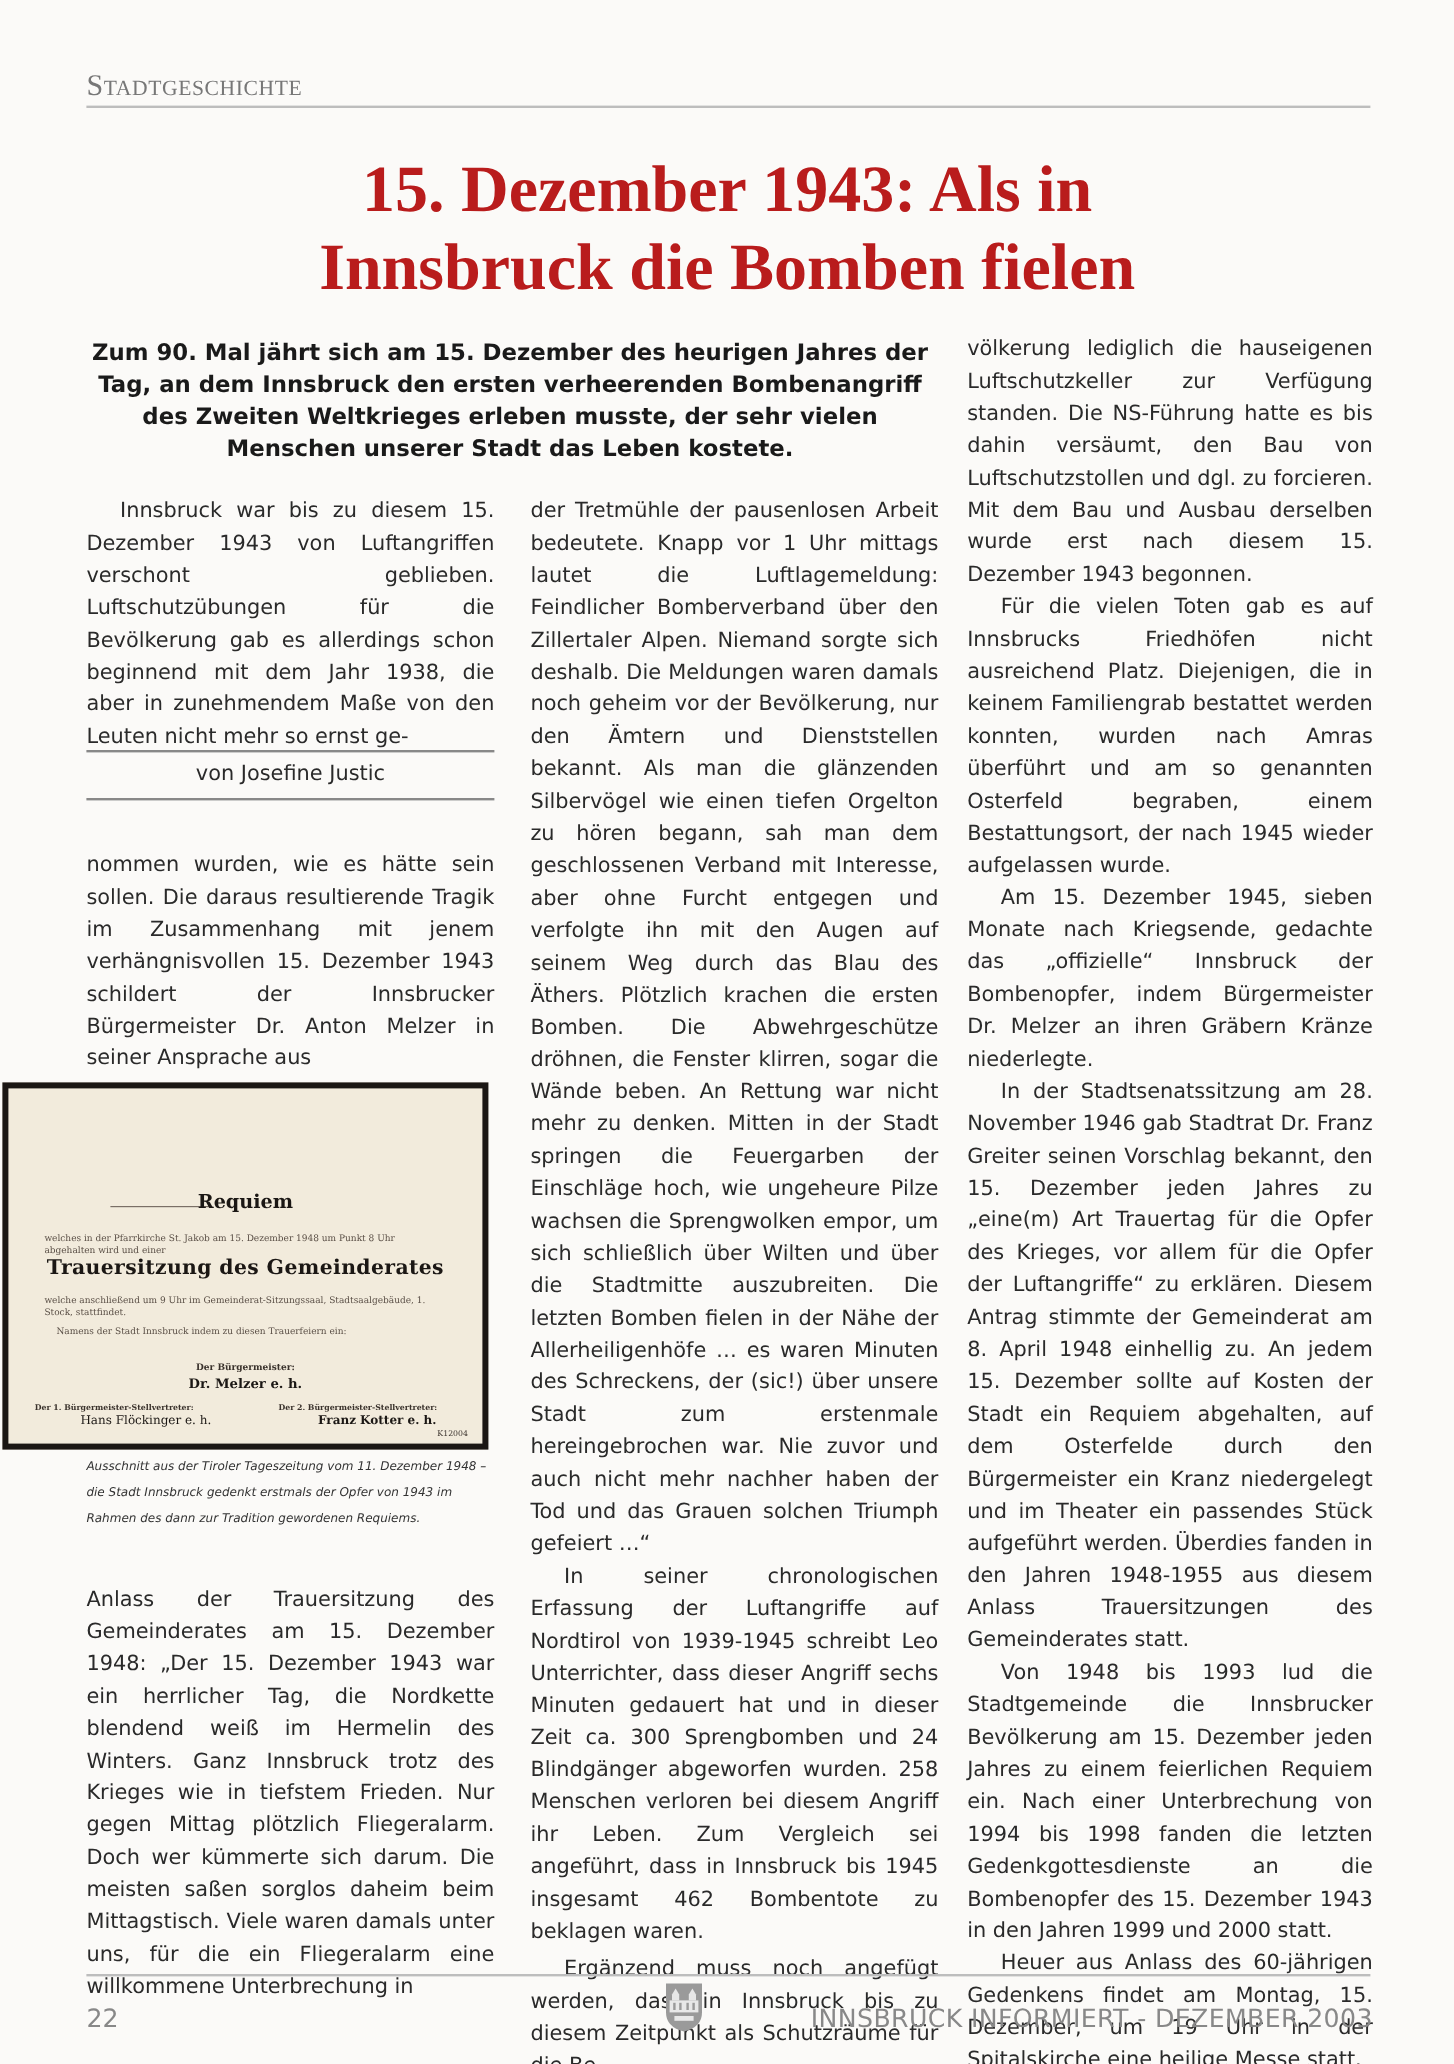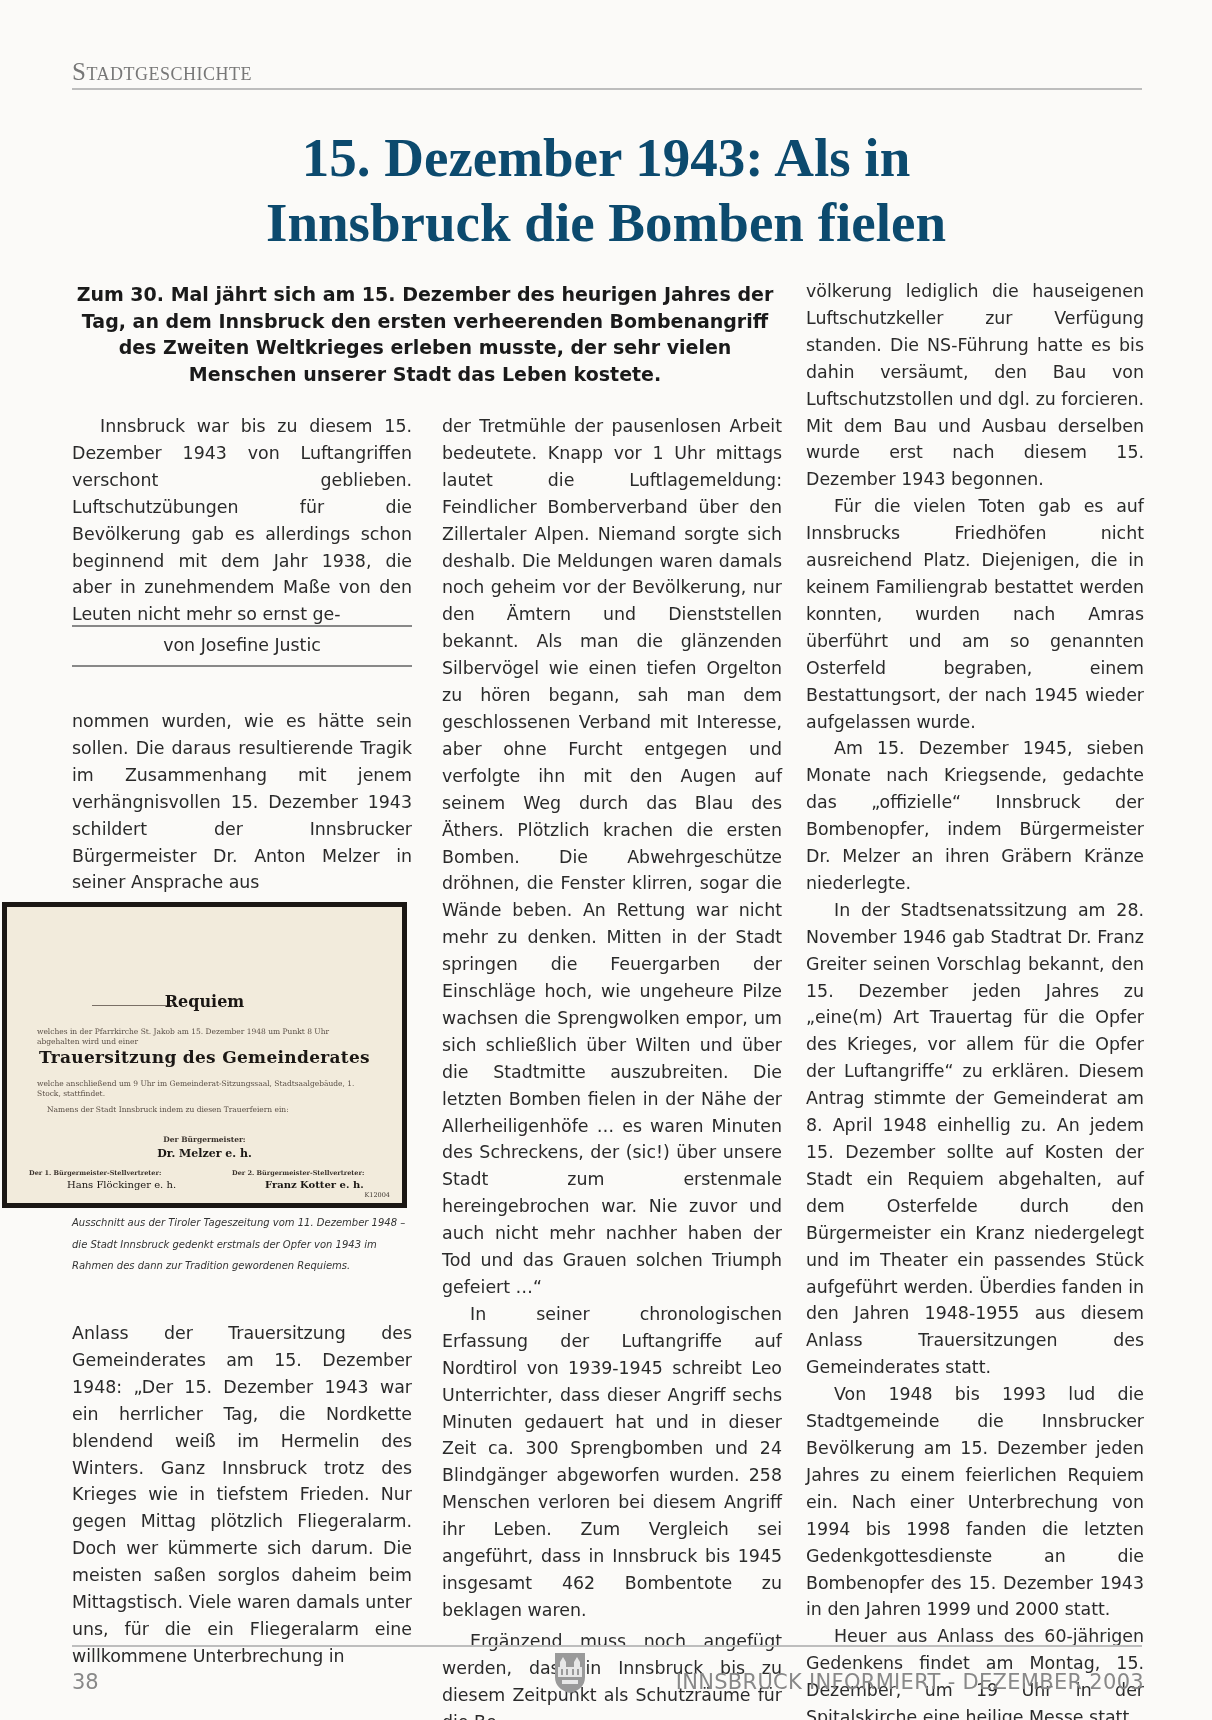--- a/index.html
+++ b/index.html
@@ -13,21 +13,21 @@
     position: absolute; left: 72px; top: 58px;
     font-family: "Liberation Serif", serif;
     font-size: 25px; color: #777; letter-spacing: 0.5px;
     font-variant: small-caps;
   }
   .rule { position: absolute; height: 2px; background: #bdbdbd; }
   .title {
     position: absolute; left: 60px; width: 1092px; top: 125px;
     text-align: center;
     font-family: "Liberation Serif", serif; font-weight: bold;
-    font-size: 55px; line-height: 65px; color: #0c4a6e;
+    font-size: 55px; line-height: 65px; color: #b91c1c;
     margin: 0;
   }
   .lead {
     position: absolute; left: 70px; width: 710px; top: 281px;
     text-align: center; font-weight: bold;
     font-size: 19px; line-height: 26.5px; color: #1a1a1a;
     margin: 0;
   }
   .col {
     position: absolute; font-size: 17.4px; line-height: 26.9px;
@@ -72,21 +72,21 @@
 <body>
 
 <div class="section-label">Stadtgeschichte</div>
 <div class="rule" style="left:72px; top:88px; width:1070px;"></div>
 
 <h1 class="title">
   <span>15. Dezember 1943: Als in</span><br>
   <span>Innsbruck die Bomben fielen</span>
 </h1>
 
-<p class="lead">Zum 30. Mal jährt sich am 15. Dezember des heurigen Jahres der Tag, an dem Innsbruck den ersten verheerenden Bombenangriff des Zweiten Weltkrieges erleben musste, der sehr vielen Menschen unserer Stadt das Leben kostete.</p>
+<p class="lead">Zum 90. Mal jährt sich am 15. Dezember des heurigen Jahres der Tag, an dem Innsbruck den ersten verheerenden Bombenangriff des Zweiten Weltkrieges erleben musste, der sehr vielen Menschen unserer Stadt das Leben kostete.</p>
 
 <div class="col" style="left:72px; width:340px; top:413px;">
   <p class="indent">Innsbruck war bis zu diesem 15. Dezember 1943 von Luftangriffen verschont geblieben. Luftschutzübungen für die Bevölkerung gab es allerdings schon beginnend mit dem Jahr 1938, die aber in zunehmendem Maße von den Leuten nicht mehr so ernst ge-</p>
 </div>
 
 <div class="byline">
   <div>von Josefine Justic</div>
 </div>
 
 <div class="col" style="left:72px; width:340px; top:708px;">
@@ -124,21 +124,21 @@
 <div class="col" style="left:806px; width:338px; top:278px;">
   <p>völkerung lediglich die hauseigenen Luftschutzkeller zur Verfügung standen. Die NS-Führung hatte es bis dahin versäumt, den Bau von Luftschutzstollen und dgl. zu forcieren. Mit dem Bau und Ausbau derselben wurde erst nach diesem 15. Dezember 1943 begonnen.</p>
   <p class="indent">Für die vielen Toten gab es auf Innsbrucks Friedhöfen nicht ausreichend Platz. Diejenigen, die in keinem Familiengrab bestattet werden konnten, wurden nach Amras überführt und am so genannten Osterfeld begraben, einem Bestattungsort, der nach 1945 wieder aufgelassen wurde.</p>
   <p class="indent">Am 15. Dezember 1945, sieben Monate nach Kriegsende, gedachte das „offizielle“ Innsbruck der Bombenopfer, indem Bürgermeister Dr. Melzer an ihren Gräbern Kränze niederlegte.</p>
   <p class="indent">In der Stadtsenatssitzung am 28. November 1946 gab Stadtrat Dr. Franz Greiter seinen Vorschlag bekannt, den 15. Dezember jeden Jahres zu „eine(m) Art Trauertag für die Opfer des Krieges, vor allem für die Opfer der Luftangriffe“ zu erklären. Diesem Antrag stimmte der Gemeinderat am 8. April 1948 einhellig zu. An jedem 15. Dezember sollte auf Kosten der Stadt ein Requiem abgehalten, auf dem Osterfelde durch den Bürgermeister ein Kranz niedergelegt und im Theater ein passendes Stück aufgeführt werden. Überdies fanden in den Jahren 1948-1955 aus diesem Anlass Trauersitzungen des Gemeinderates statt.</p>
   <p class="indent">Von 1948 bis 1993 lud die Stadtgemeinde die Innsbrucker Bevölkerung am 15. Dezember jeden Jahres zu einem feierlichen Requiem ein. Nach einer Unterbrechung von 1994 bis 1998 fanden die letzten Gedenkgottesdienste an die Bombenopfer des 15. Dezember 1943 in den Jahren 1999 und 2000 statt.</p>
   <p class="indent">Heuer aus Anlass des 60-jährigen Gedenkens findet am Montag, 15. Dezember, um 19 Uhr in der Spitalskirche eine heilige Messe statt.</p>
 </div>
 
 <div class="rule" style="left:72px; top:1645px; width:1070px;"></div>
-<div class="footer-page">38</div>
+<div class="footer-page">22</div>
 <div class="footer-crest">
   <svg width="34" height="44" viewBox="0 0 34 44">
     <path d="M2 2 H32 V26 Q32 38 17 42 Q2 38 2 26 Z" fill="#9a9a9a"></path>
     <rect x="5" y="16" width="24" height="10" fill="#e8e8e8"></rect>
     <path d="M7 16 V11 L10 6 L13 11 V16 Z" fill="#e8e8e8"></path>
     <path d="M21 16 V11 L24 6 L27 11 V16 Z" fill="#e8e8e8"></path>
     <rect x="8" y="18" width="2" height="6" fill="#9a9a9a"></rect>
     <rect x="13" y="18" width="2" height="6" fill="#9a9a9a"></rect>
     <rect x="19" y="18" width="2" height="6" fill="#9a9a9a"></rect>
     <rect x="24" y="18" width="2" height="6" fill="#9a9a9a"></rect>

